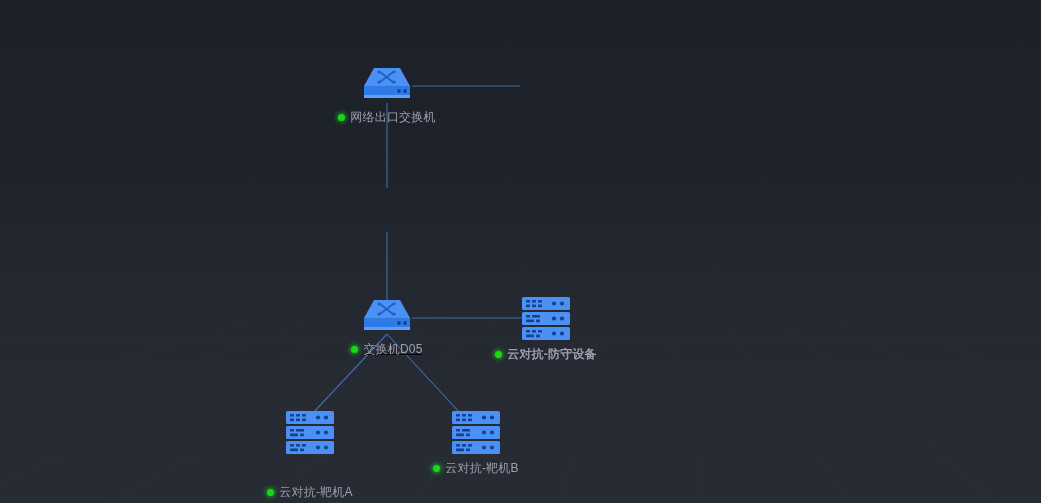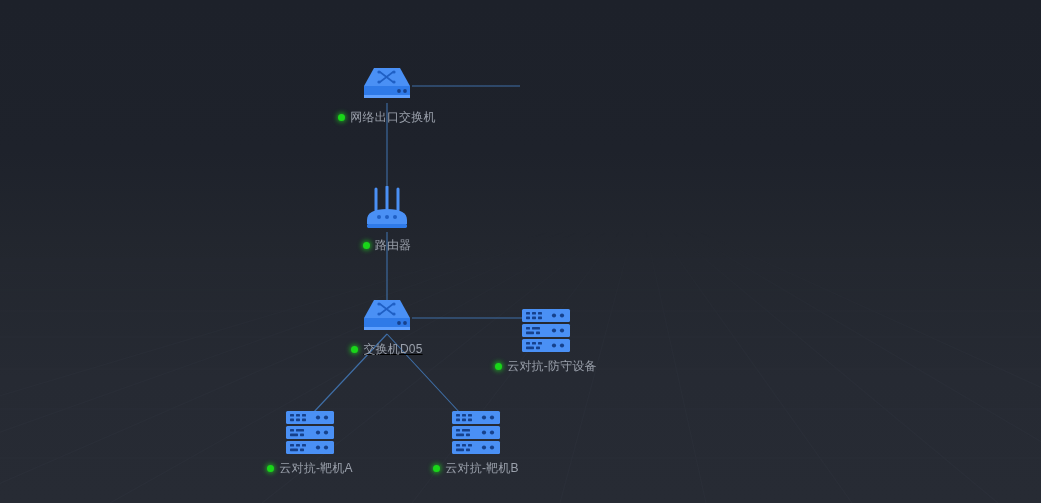--- a/index.html
+++ b/index.html
@@ -156,40 +156,20 @@
         <circle cx="43" cy="29" r="1.9" fill="#16418c"></circle>
       </svg>
     </span>
     <span class="node-label-row">
       <span class="status-dot"></span>
       <span class="node-label">网络出口交换机</span>
     </span>
   </div>
 
 
-  <div class="node" style="left:347px; top:186px; width:80px;">
-    <span class="node-icon">
-      <svg width="50" height="46" viewBox="0 0 50 46">
-        <g stroke="#4a90f5" stroke-width="3" stroke-linecap="round">
-          <line x1="14" y1="3" x2="14" y2="24"></line>
-          <line x1="25" y1="1" x2="25" y2="24"></line>
-          <line x1="36" y1="3" x2="36" y2="24"></line>
-        </g>
-        <path d="M5 34 C5 27 11 23 25 23 C39 23 45 27 45 34 L45 38 L5 38 Z" fill="#4a90f5"></path>
-        <rect x="5" y="38" width="40" height="4" rx="1.4" fill="#2f7ae8"></rect>
-        <circle cx="17" cy="31" r="2" fill="#1f5fc4"></circle>
-        <circle cx="25" cy="31" r="2" fill="#1f5fc4"></circle>
-        <circle cx="33" cy="31" r="2" fill="#1f5fc4"></circle>
-      </svg>
-    </span>
-    <span class="node-label-row">
-      <span class="status-dot"></span>
-      <span class="node-label">路由器</span>
-    </span>
-  </div>
 
   <div class="node" style="left:337px; top:294px; width:100px;text-decoration:underline;">
     <span class="node-icon">
       <svg width="50" height="42" viewBox="0 0 50 42">
         <path d="M12 6 L38 6 L48 24 L2 24 Z" fill="#4a90f5"></path>
         <path d="M2 24 L48 24 L48 33 L2 33 Z" fill="#2f7ae8"></path>
         <path d="M2 33 L48 33 L48 36 L2 36 Z" fill="#5fa0ff"></path>
         <g stroke="#1f5fc4" stroke-width="1.6" fill="none" stroke-linecap="round">
           <path d="M18 10 L31 20"></path>
           <path d="M31 10 L18 20"></path>
@@ -201,21 +181,21 @@
         <circle cx="37" cy="29" r="1.9" fill="#16418c"></circle>
         <circle cx="43" cy="29" r="1.9" fill="#16418c"></circle>
       </svg>
     </span>
     <span class="node-label-row">
       <span class="status-dot"></span>
       <span class="node-label">交换机D05</span>
     </span>
   </div>
 
-  <div class="node" style="left:491px; top:308px; width:110px;">
+  <div class="node" style="left:491px; top:296px; width:110px;font-weight:bold;">
     <span class="node-icon">
       <svg width="52" height="45" viewBox="0 0 52 45">
         <g>
           <rect x="2" y="1" width="48" height="13" rx="1.5" fill="#4a90f5"></rect>
           <rect x="2" y="16" width="48" height="13" rx="1.5" fill="#4a90f5"></rect>
           <rect x="2" y="31" width="48" height="13" rx="1.5" fill="#4a90f5"></rect>
         </g>
         <g fill="#16418c">
           <rect x="6" y="4" width="4" height="2.6" rx="0.6"></rect>
           <rect x="12" y="4" width="4" height="2.6" rx="0.6"></rect>
@@ -242,21 +222,21 @@
           <circle cx="42" cy="37.5" r="2.1"></circle>
         </g>
       </svg>
     </span>
     <span class="node-label-row">
       <span class="status-dot"></span>
       <span class="node-label">云对抗-防守设备</span>
     </span>
   </div>
 
-  <div class="node" style="left:260px; top:410px; width:100px;">
+  <div class="node" style="left:260px; top:410px; width:100px;gap:24px;">
     <span class="node-icon">
       <svg width="52" height="45" viewBox="0 0 52 45">
         <g>
           <rect x="2" y="1" width="48" height="13" rx="1.5" fill="#4a90f5"></rect>
           <rect x="2" y="16" width="48" height="13" rx="1.5" fill="#4a90f5"></rect>
           <rect x="2" y="31" width="48" height="13" rx="1.5" fill="#4a90f5"></rect>
         </g>
         <g fill="#16418c">
           <rect x="6" y="4" width="4" height="2.6" rx="0.6"></rect>
           <rect x="12" y="4" width="4" height="2.6" rx="0.6"></rect>

